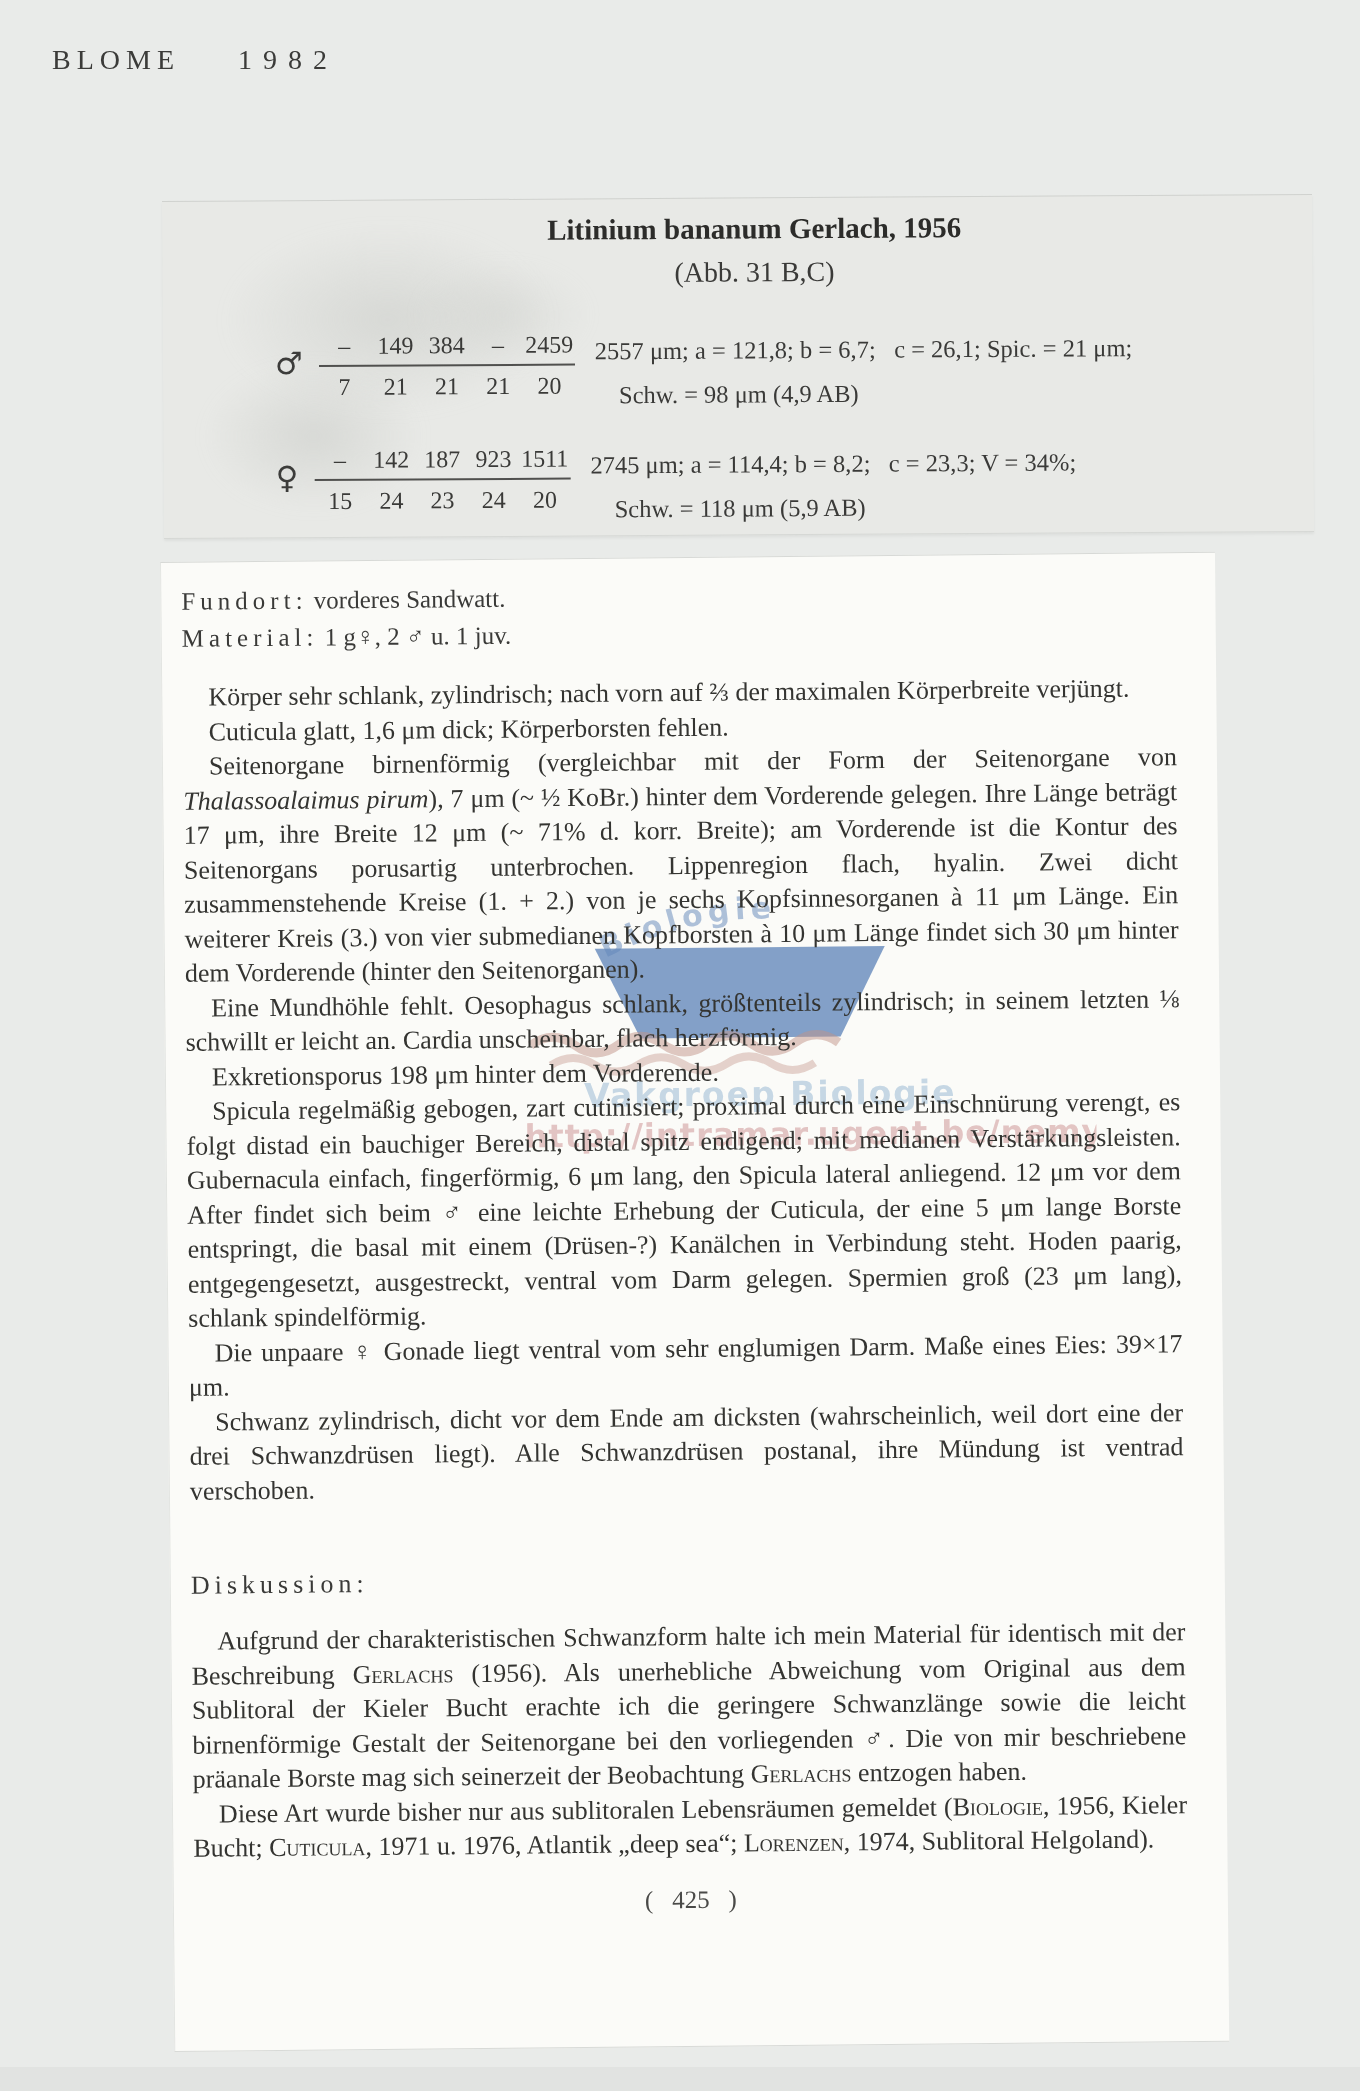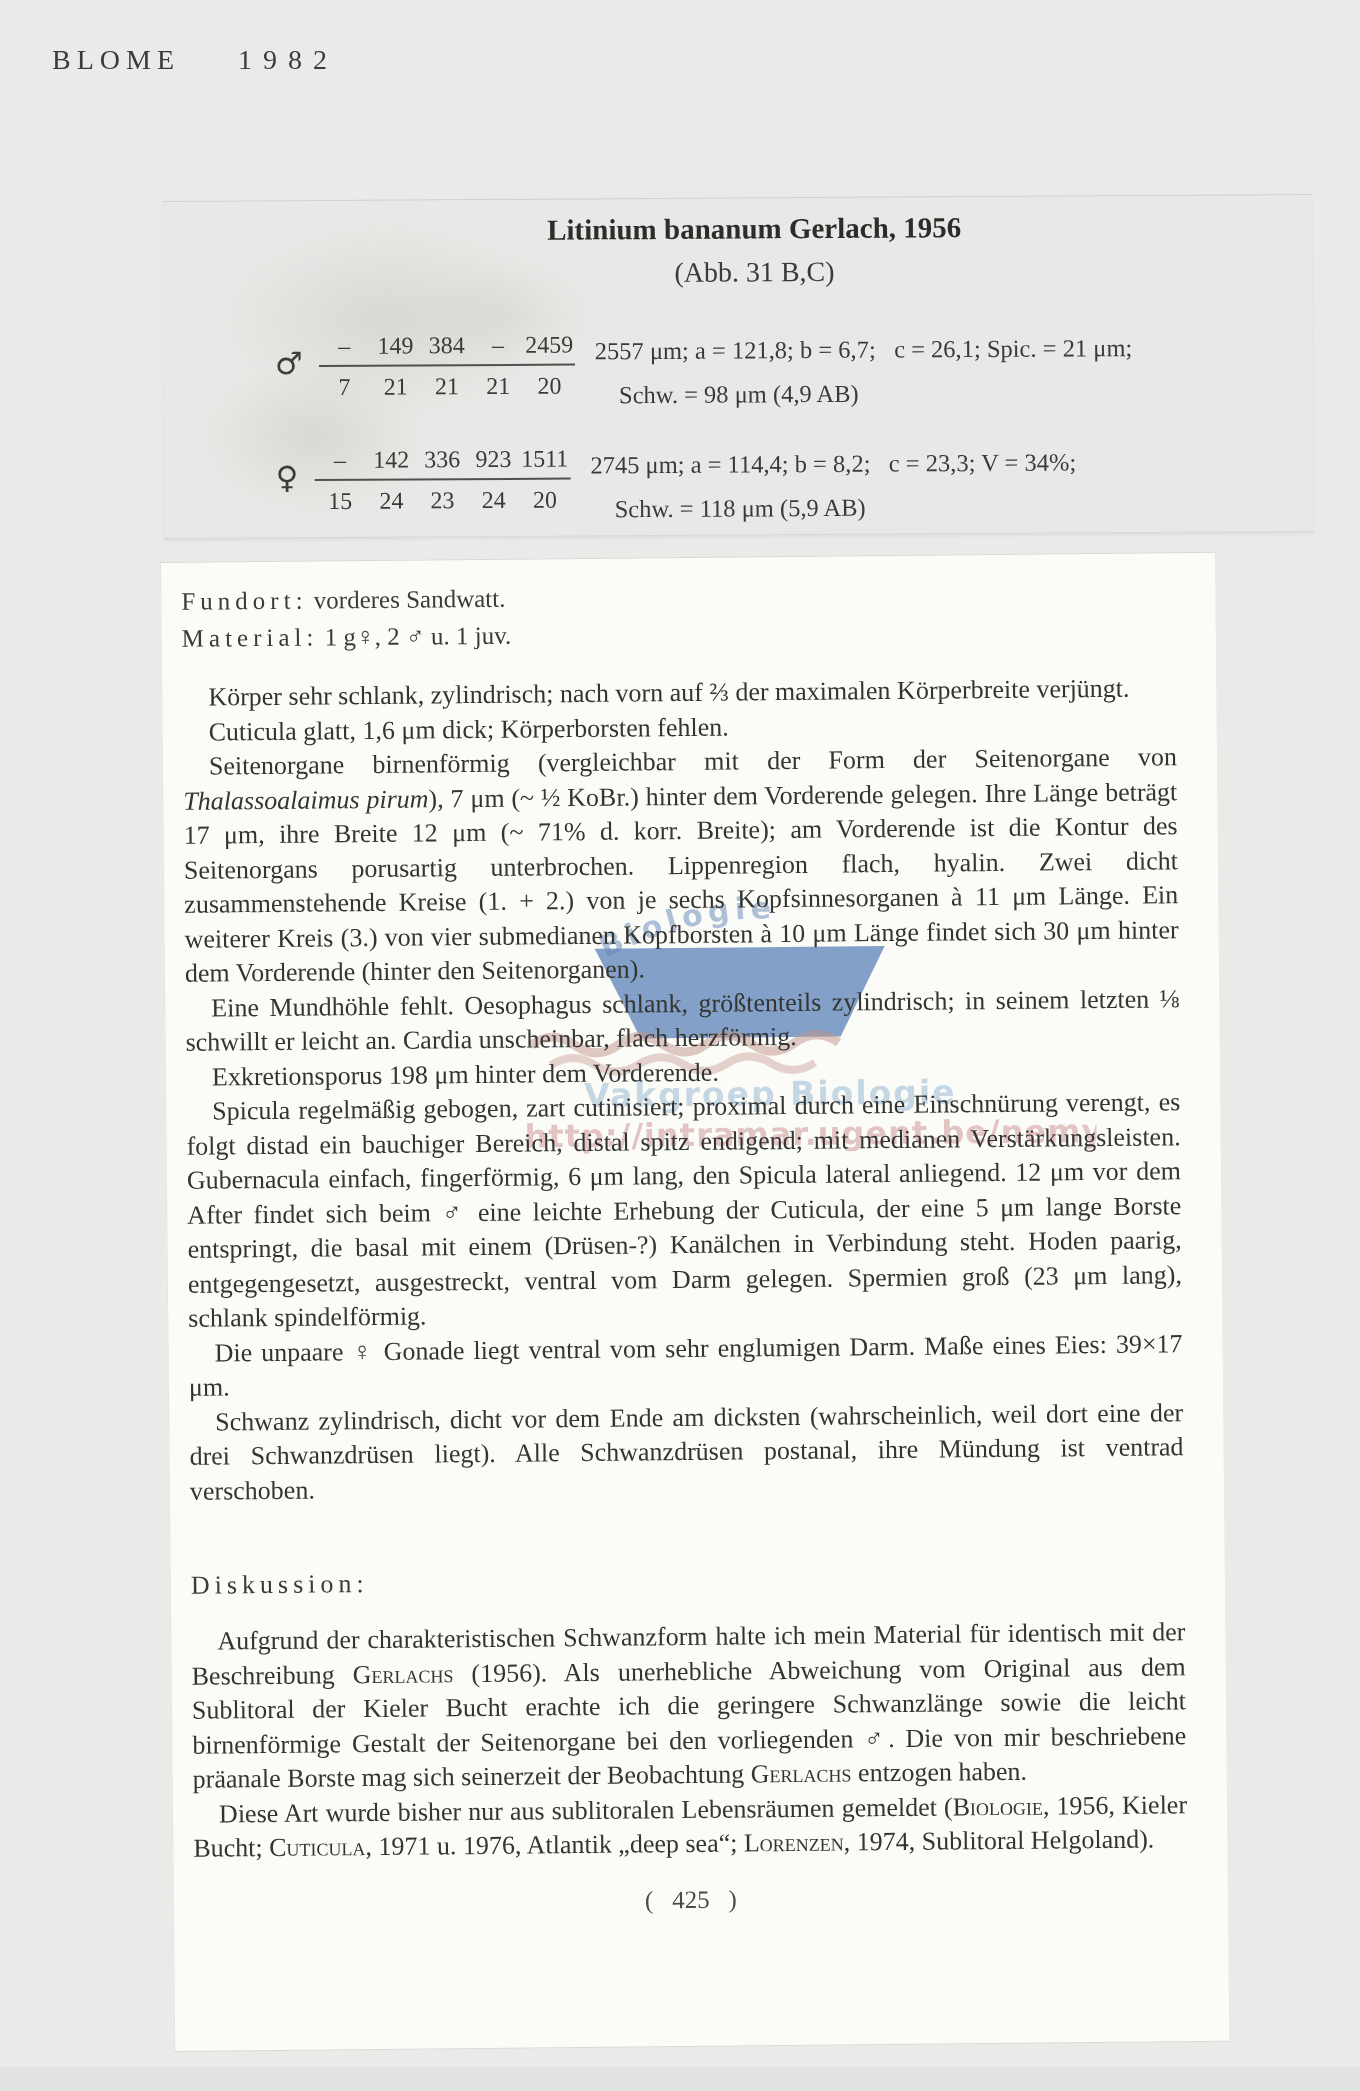--- a/index.html
+++ b/index.html
@@ -107,21 +107,21 @@
         <span class="fl2">Schw. = 98 μm (4,9 AB)</span>
       </span>
     </div>
 
     <div class="formula-row female">
       <span class="fsym">♀</span>
       <span class="frac">
         <span class="frow num">
           <span>–</span>
             <span>142</span>
-            <span>336</span>
+            <span>187</span>
             <span>923</span>
             <span>1511</span>
         </span>
         <span class="frow den">
           <span>15</span>
             <span>24</span>
             <span>23</span>
             <span>24</span>
             <span>20</span>
         </span>

